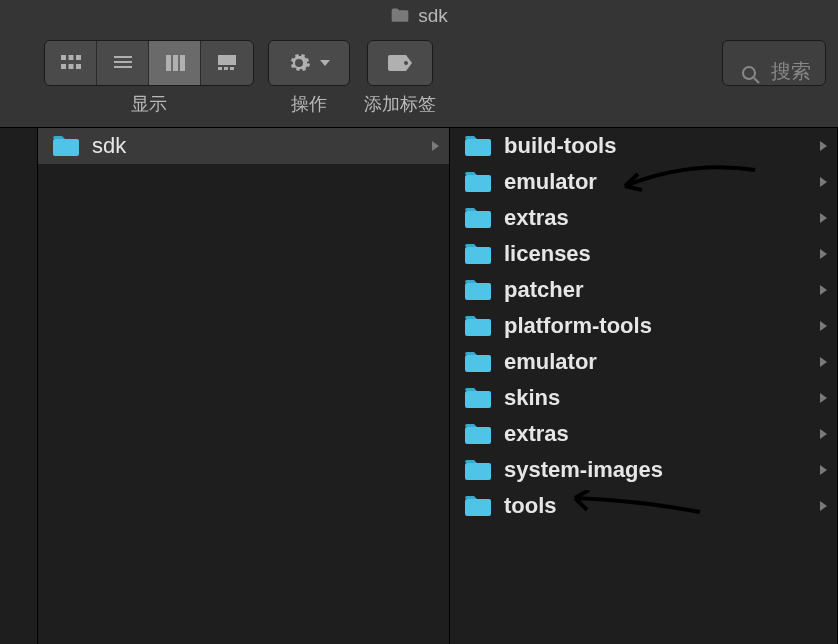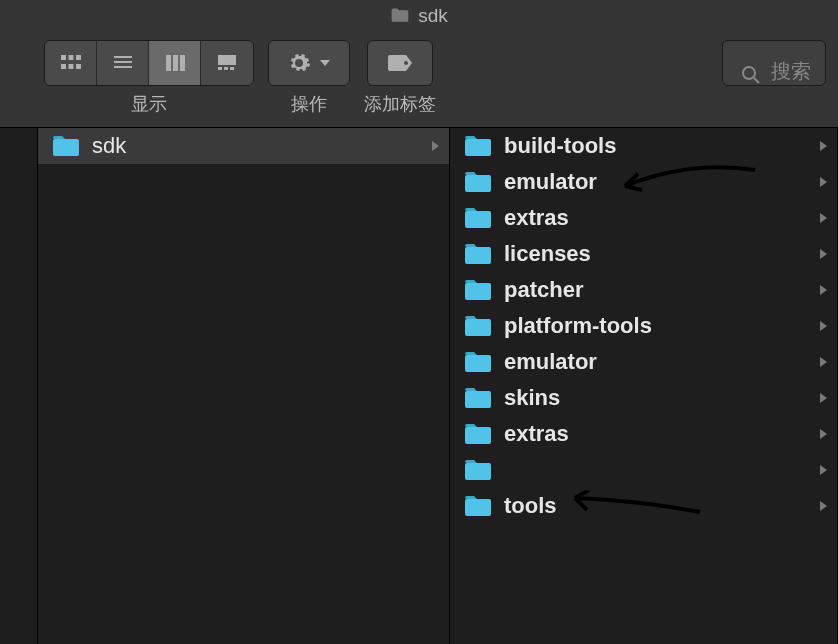--- a/index.html
+++ b/index.html
@@ -291,20 +291,21 @@
     <rect x="1" y="4" width="26" height="17" rx="2" fill="#4fc3e8"></rect>
   </svg>
         <span>extras</span>
         <span class="chev"></span>
       </div>
       <div class="row">
         <svg class="folder-ico" viewBox="0 0 28 22">
     <path fill="#38a8cc" d="M1 3a2 2 0 0 1 2-2h7l3 3H3a2 2 0 0 1-2-1z"></path>
     <rect x="1" y="4" width="26" height="17" rx="2" fill="#4fc3e8"></rect>
   </svg>
+        <span>system-images</span>
         <span class="chev"></span>
       </div>
       <div class="row">
         <svg class="folder-ico" viewBox="0 0 28 22">
     <path fill="#38a8cc" d="M1 3a2 2 0 0 1 2-2h7l3 3H3a2 2 0 0 1-2-1z"></path>
     <rect x="1" y="4" width="26" height="17" rx="2" fill="#4fc3e8"></rect>
   </svg>
         <span>tools</span>
         <span class="chev"></span>
       </div>

